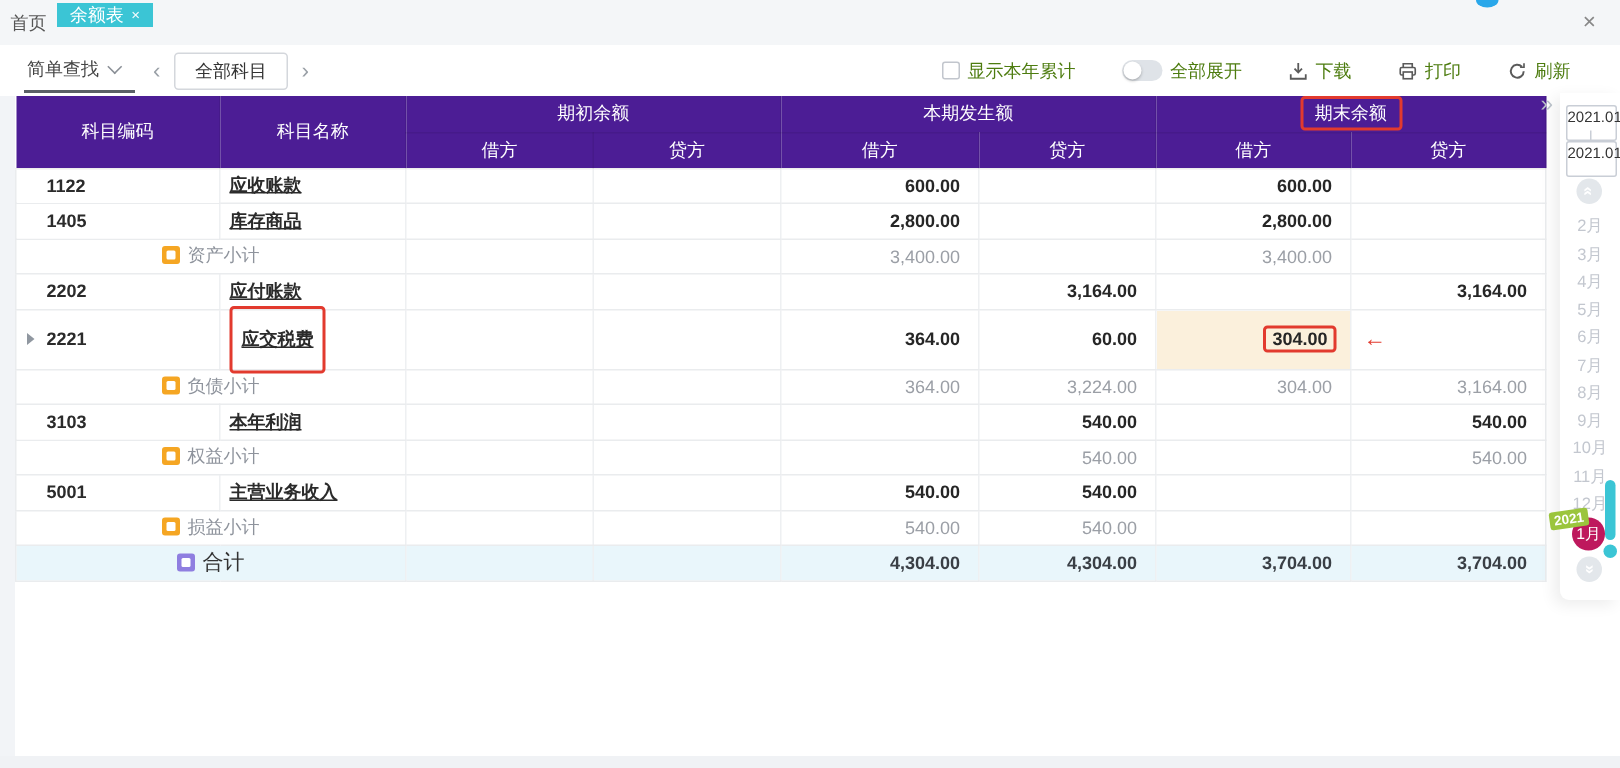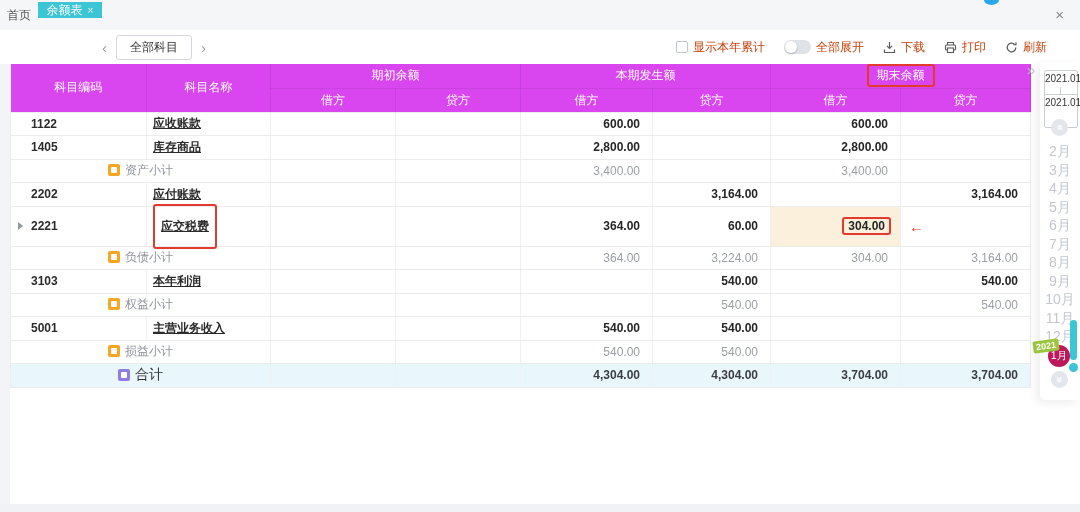--- a/index.html
+++ b/index.html
@@ -22,34 +22,34 @@
   .toolbar { position:absolute; left:0; top:30px; width:1080px; height:34px; background:#fff; }
   .search-mode { position:absolute; left:16px; top:2px; height:30px; display:flex; align-items:center;
     gap:7px; font-size:12px; color:#444; border-bottom:2px solid #5b6067; padding:0 10px 0 2px; cursor:pointer; }
   .chev-down { width:7px; height:7px; border-right:1.4px solid #8a8f96; border-bottom:1.4px solid #8a8f96;
     transform:rotate(45deg); margin-top:-4px; }
   .subject-nav { position:absolute; left:102px; top:2px; height:30px; display:flex; align-items:center; gap:9px; }
   .nav-chev { color:#9aa0a7; font-size:15px; line-height:1; cursor:pointer; }
   .subject-btn { border:1px solid #d4d7dc; border-radius:3px; padding:3px 13px; font-size:12px;
     color:#333; background:#fff; cursor:pointer; }
   .toolbar-right { position:absolute; right:33px; top:2px; height:30px; display:flex; align-items:center;
-    gap:19px; font-size:12px; color:#c2410c; }
+    gap:31px; font-size:12px; color:#4d7c0f; }
   .tb-item { display:flex; align-items:center; gap:5px; cursor:pointer; white-space:nowrap; }
   .checkbox { width:12px; height:12px; border:1px solid #c2c6cd; border-radius:2px; background:#fff; }
   .toggle { width:27px; height:14px; border-radius:7px; background:#dfe3e8; position:relative; }
   .toggle .knob { position:absolute; left:1px; top:1px; width:12px; height:12px; border-radius:50%;
     background:#fff; box-shadow:0 1px 2px rgba(0,0,0,.25); }
   .ico { width:13px; height:13px; display:block; }
   
   .left-strip { position:absolute; left:0; top:64px; width:10px; height:440px; background:#f2f4f7; }
   .bottom-strip { position:absolute; left:0; top:504px; width:1080px; height:8px; background:#f0f2f5; }
   
   .table-wrap { position:absolute; left:10px; top:64px; width:1020px; }
   table { border-collapse:collapse; width:1020px; table-layout:fixed; }
-  thead th { background:#d946ef; color:#fff; font-weight:normal; font-size:12px; height:24px;
+  thead th { background:#4c1d95; color:#fff; font-weight:normal; font-size:12px; height:24px;
     border-right:1px solid rgba(0,0,0,.07); border-bottom:1px solid rgba(0,0,0,.07); }
   tbody td { height:23.5px; font-size:12px; background:#fff;
     border-right:1px solid #eef0f2; border-bottom:1px solid #eaecee; }
   tbody td:first-child { border-left:1px solid #eaecee; }
   tbody tr td:last-child { border-right:1px solid #eaecee; }
   .td-code { padding-left:20px; font-weight:bold; color:#2b2b2b; position:relative; }
   .expand-arrow { position:absolute; left:7px; top:50%; margin-top:-4px; width:0; height:0; cursor:pointer;
     border-left:5px solid #9097a0; border-top:4px solid transparent; border-bottom:4px solid transparent; }
   .td-name { padding-left:6px;margin-left:20px; }
   .acct-link { font-weight:bold; color:#2b2b2b; text-decoration:underline; cursor:pointer; }
@@ -69,31 +69,31 @@
   .pos-rel { position:relative; }
   .red-box { display:inline-block; border:2px solid #e23a2e; border-radius:3px; padding:12px 6px; margin:-3px 0; }
   th .red-box { padding:1px 8px; }
   .val-box { padding:0 4px; margin-right:-3px; }
   .red-arrow { position:absolute; right:-24px; top:50%; transform:translateY(-50%); color:#e23a2e;
     font-weight:bold; font-size:15px; z-index:3; }
   
   .side-panel { position:absolute; left:1040px; top:62px; width:40px; height:338px; background:#fff;
     box-shadow:-4px 3px 10px rgba(0,0,0,.07); border-radius:0 0 0 6px; }
   .collapse-chev { position:absolute; left:1027px; top:61px; color:#b9c0c8; font-size:15px; cursor:pointer; }
-  .date-box { position:absolute; left:1044px; width:34px; height:34px; border:1px solid #c9ced6;
+  .date-box { position:absolute; left:1044px; width:34px; height:24px; border:1px solid #c9ced6;
     border-radius:2px; background:#fff; font-size:10px; color:#333; text-align:right; line-height:15px; cursor:pointer; }
   .date-start { top:70px; } .date-end { top:94px; }
   .date-connector { position:absolute; left:1060px; top:87px; width:1px; height:7px; background:#c9ced6; }
   .scroll-circle { position:absolute; width:17px; height:17px; border-radius:50%; background:#e3e7eb;
     display:flex; align-items:center; justify-content:center; cursor:pointer; }
   .scroll-circle span { color:#fff; font-size:11px; font-weight:bold; line-height:1; }
   .scroll-up { left:1051px; top:119px; } .scroll-up span { transform:rotate(-90deg); }
   .scroll-down { left:1051px; top:371px; } .scroll-down span { transform:rotate(90deg); }
   .months { position:absolute; left:1040px; top:142px; width:40px; text-align:center;
-    font-size:14px; color:#c3c7cf; }
+    font-size:11px; color:#c3c7cf; }
   .month-item { height:18.5px; line-height:18.5px; cursor:pointer; }
   .current-month { position:absolute; left:1048px; top:345px; width:22px; height:22px; border-radius:50%;
     background:#be185d; color:#fff; font-size:10.5px; display:flex; align-items:center; justify-content:center;
     cursor:pointer; z-index:2; }
   .year-badge { position:absolute; left:1033px; top:340px; background:#9bc53d; color:#fff; font-size:9px;
     font-weight:bold; padding:1px 3px; border-radius:2px; transform:rotate(-8deg); z-index:3; }
   .slider-bar { position:absolute; left:1070px; top:320px; width:7px; height:40px; border-radius:4px;
     background:#3bc5d5; cursor:pointer; }
   .slider-ball { position:absolute; left:1069px; top:363px; width:9px; height:9px; border-radius:50%;
     background:#3bc5d5; cursor:pointer; }
@@ -105,20 +105,24 @@
   <div class="tab-home">首页</div>
   <div class="tab-active">
     <span>余额表</span>
     <span class="x">×</span>
   </div>
   <div class="blue-dot"></div>
   <div class="win-close">×</div>
 </div>
 
 <div class="toolbar">
+  <div class="search-mode">
+    <span>简单查找</span>
+    <span class="chev-down"></span>
+  </div>
   <div class="subject-nav">
     <span class="nav-chev">‹</span>
     <span class="subject-btn">全部科目</span>
     <span class="nav-chev">›</span>
   </div>
   <div class="toolbar-right">
     <div class="tb-item">
       <span class="checkbox"></span>
       <span>显示本年累计</span>
     </div>

